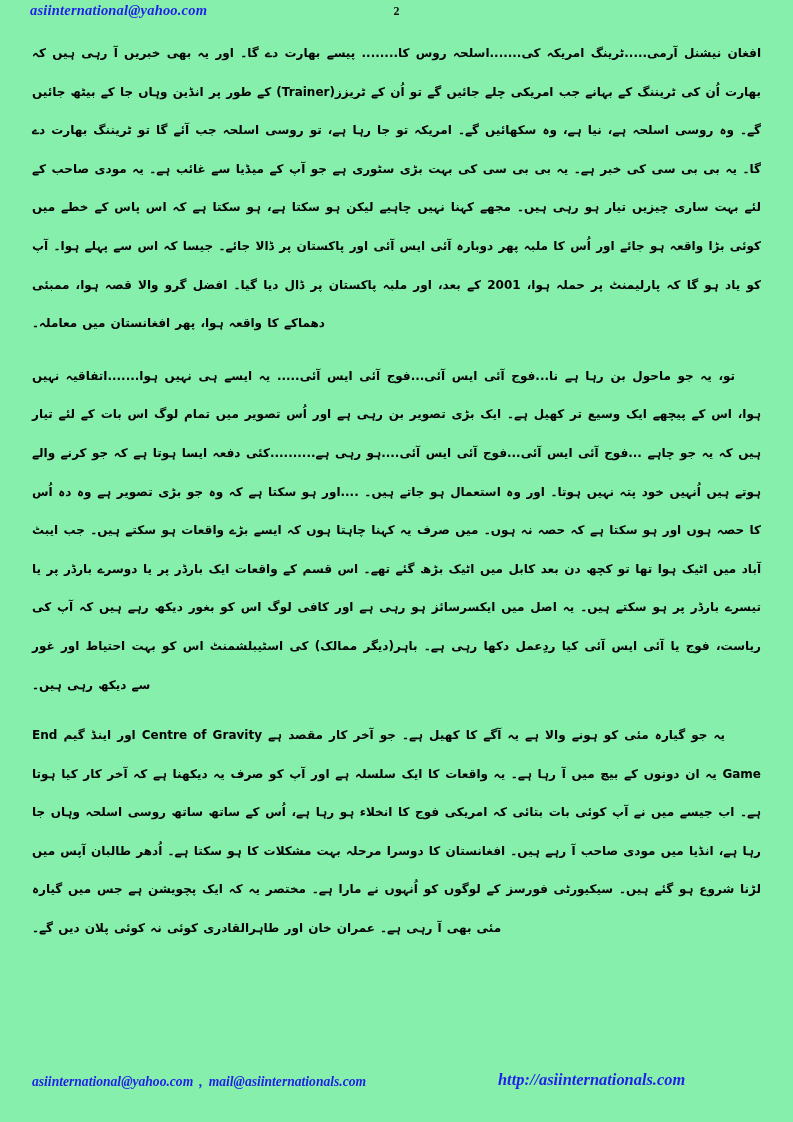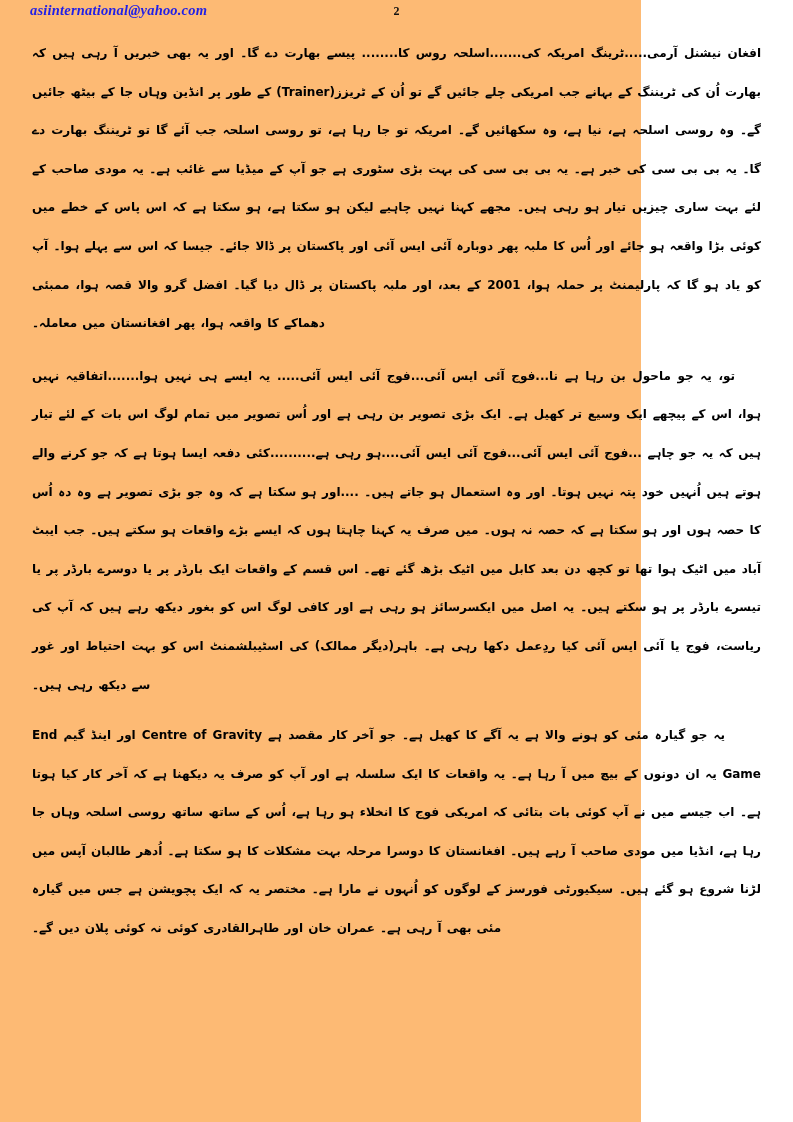--- a/index.html
+++ b/index.html
@@ -11,23 +11,23 @@
     width: 793px;
     height: 1122px;
     position: relative;
     overflow: hidden;
     font-family: "Liberation Serif", serif;
   }
 
   .page {
     position: absolute;
     inset: 0;
-    width: 641px;
+    width: 793px;
     height: 1122px;
-    background: #fdba74;
+    background: #86efac;
   }
 
   
   .header {
     position: absolute;
     top: 0px;
     left: 0px;
     width: 793px;
     height: 30px;
   }
@@ -128,14 +128,20 @@
   <div class="body-area">
 
     <p class="para p1">افغان نیشنل آرمی.....ٹرینگ امریکہ کی.......اسلحہ روس کا........ پیسے بھارت دے گا۔  اور یہ بھی خبریں آ رہی ہیں کہ بھارت اُن کی ٹریننگ  کے بہانے  جب امریکی چلے جائیں گے تو اُن کے ٹریزز(Trainer) کے طور پر انڈین وہاں جا کے بیٹھ جائیں گے۔  وہ روسی اسلحہ ہے،  نیا ہے،  وہ سکھائیں گے۔ امریکہ تو جا رہا ہے،  تو روسی اسلحہ جب آئے گا تو ٹریننگ بھارت دے گا۔ یہ بی بی سی کی خبر ہے۔  یہ بی بی سی کی بہت بڑی سٹوری ہے جو آپ کے میڈیا سے غائب ہے۔  یہ مودی صاحب کے لئے بہت ساری چیزیں تیار ہو رہی ہیں۔ مجھے کہنا نہیں چاہیے  لیکن ہو سکتا ہے،  ہو سکتا ہے کہ اس پاس کے خطے میں کوئی بڑا واقعہ ہو جائے اور اُس کا ملبہ پھر دوبارہ آئی ایس آئی اور پاکستان پر ڈالا جائے۔ جیسا کہ اس سے پہلے ہوا۔ آپ کو یاد ہو گا کہ پارلیمنٹ پر حملہ ہوا،  2001 کے بعد،  اور ملبہ پاکستان پر ڈال دیا گیا۔ افضل گرو والا قصہ ہوا،  ممبئی دھماکے کا واقعہ ہوا، پھر افغانستان میں معاملہ۔</p>
 
     <p class="para p2">تو،  یہ جو ماحول بن رہا ہے نا...فوج آئی ایس آئی...فوج آئی ایس آئی..... یہ ایسے ہی نہیں ہوا.......اتفاقیہ نہیں ہوا،  اس کے پیچھے ایک وسیع تر کھیل ہے۔  ایک بڑی تصویر بن رہی ہے اور اُس تصویر میں تمام لوگ اس بات کے لئے تیار ہیں کہ یہ جو چاہے ...فوج آئی ایس آئی...فوج آئی ایس آئی....ہو رہی ہے..........کئی دفعہ ایسا ہوتا ہے کہ جو کرنے والے ہوتے ہیں اُنہیں خود پتہ نہیں ہوتا۔ اور وہ استعمال ہو جاتے ہیں۔ ....اور ہو سکتا ہے کہ وہ جو بڑی تصویر ہے وہ دہ اُس کا حصہ ہوں اور ہو سکتا ہے کہ حصہ نہ ہوں۔ میں صرف یہ کہنا چاہتا ہوں کہ ایسے بڑے واقعات ہو سکتے ہیں۔ جب ایبٹ آباد میں اٹیک ہوا تھا تو کچھ دن بعد کابل میں اٹیک بڑھ گئے تھے۔  اس قسم کے واقعات ایک بارڈر پر یا دوسرے بارڈر پر یا تیسرے بارڈر پر ہو سکتے ہیں۔ یہ اصل میں ایکسرسائز ہو رہی ہے اور کافی لوگ اس کو بغور دیکھ رہے ہیں کہ آپ کی ریاست،  فوج یا آئی ایس آئی کیا ردِعمل دکھا رہی ہے۔ باہر(دیگر ممالک) کی اسٹیبلشمنٹ اس کو بہت احتیاط اور غور سے دیکھ رہی ہیں۔</p>
 
     <p class="para p3">یہ جو گیارہ مئی کو ہونے والا ہے یہ آگے کا کھیل ہے۔ جو آخر کار مقصد ہے Centre of Gravity اور اینڈ گیم End  Game یہ ان دونوں کے بیچ میں آ رہا ہے۔  یہ واقعات کا ایک سلسلہ ہے اور آپ کو صرف یہ دیکھنا ہے کہ آخر کار کیا ہوتا ہے۔  اب جیسے میں نے آپ کوئی بات بتائی کہ امریکی فوج کا انخلاء ہو رہا ہے،  اُس کے ساتھ ساتھ روسی اسلحہ وہاں جا رہا ہے،  انڈیا میں مودی صاحب آ رہے ہیں۔ افغانستان کا دوسرا مرحلہ بہت مشکلات کا ہو سکتا ہے۔ اُدھر طالبان آپس میں لڑنا شروع ہو گئے ہیں۔ سیکیورٹی فورسز کے لوگوں کو اُنہوں نے مارا ہے۔  مختصر یہ کہ ایک پچویشن ہے جس میں گیارہ مئی بھی آ رہی ہے۔ عمران خان اور طاہرالقادری کوئی نہ کوئی پلان دیں گے۔</p>
 
   </div>
 
+  <div class="footer">
+    <div class="footer-mails">
+      <span>asiinternational@yahoo.com</span><span class="sep">,</span><span>mail@asiinternationals.com</span>
+    </div>
+    <div class="footer-url">http://asiinternationals.com</div>
+  </div>
 
 </div>
 
 </body></html>

